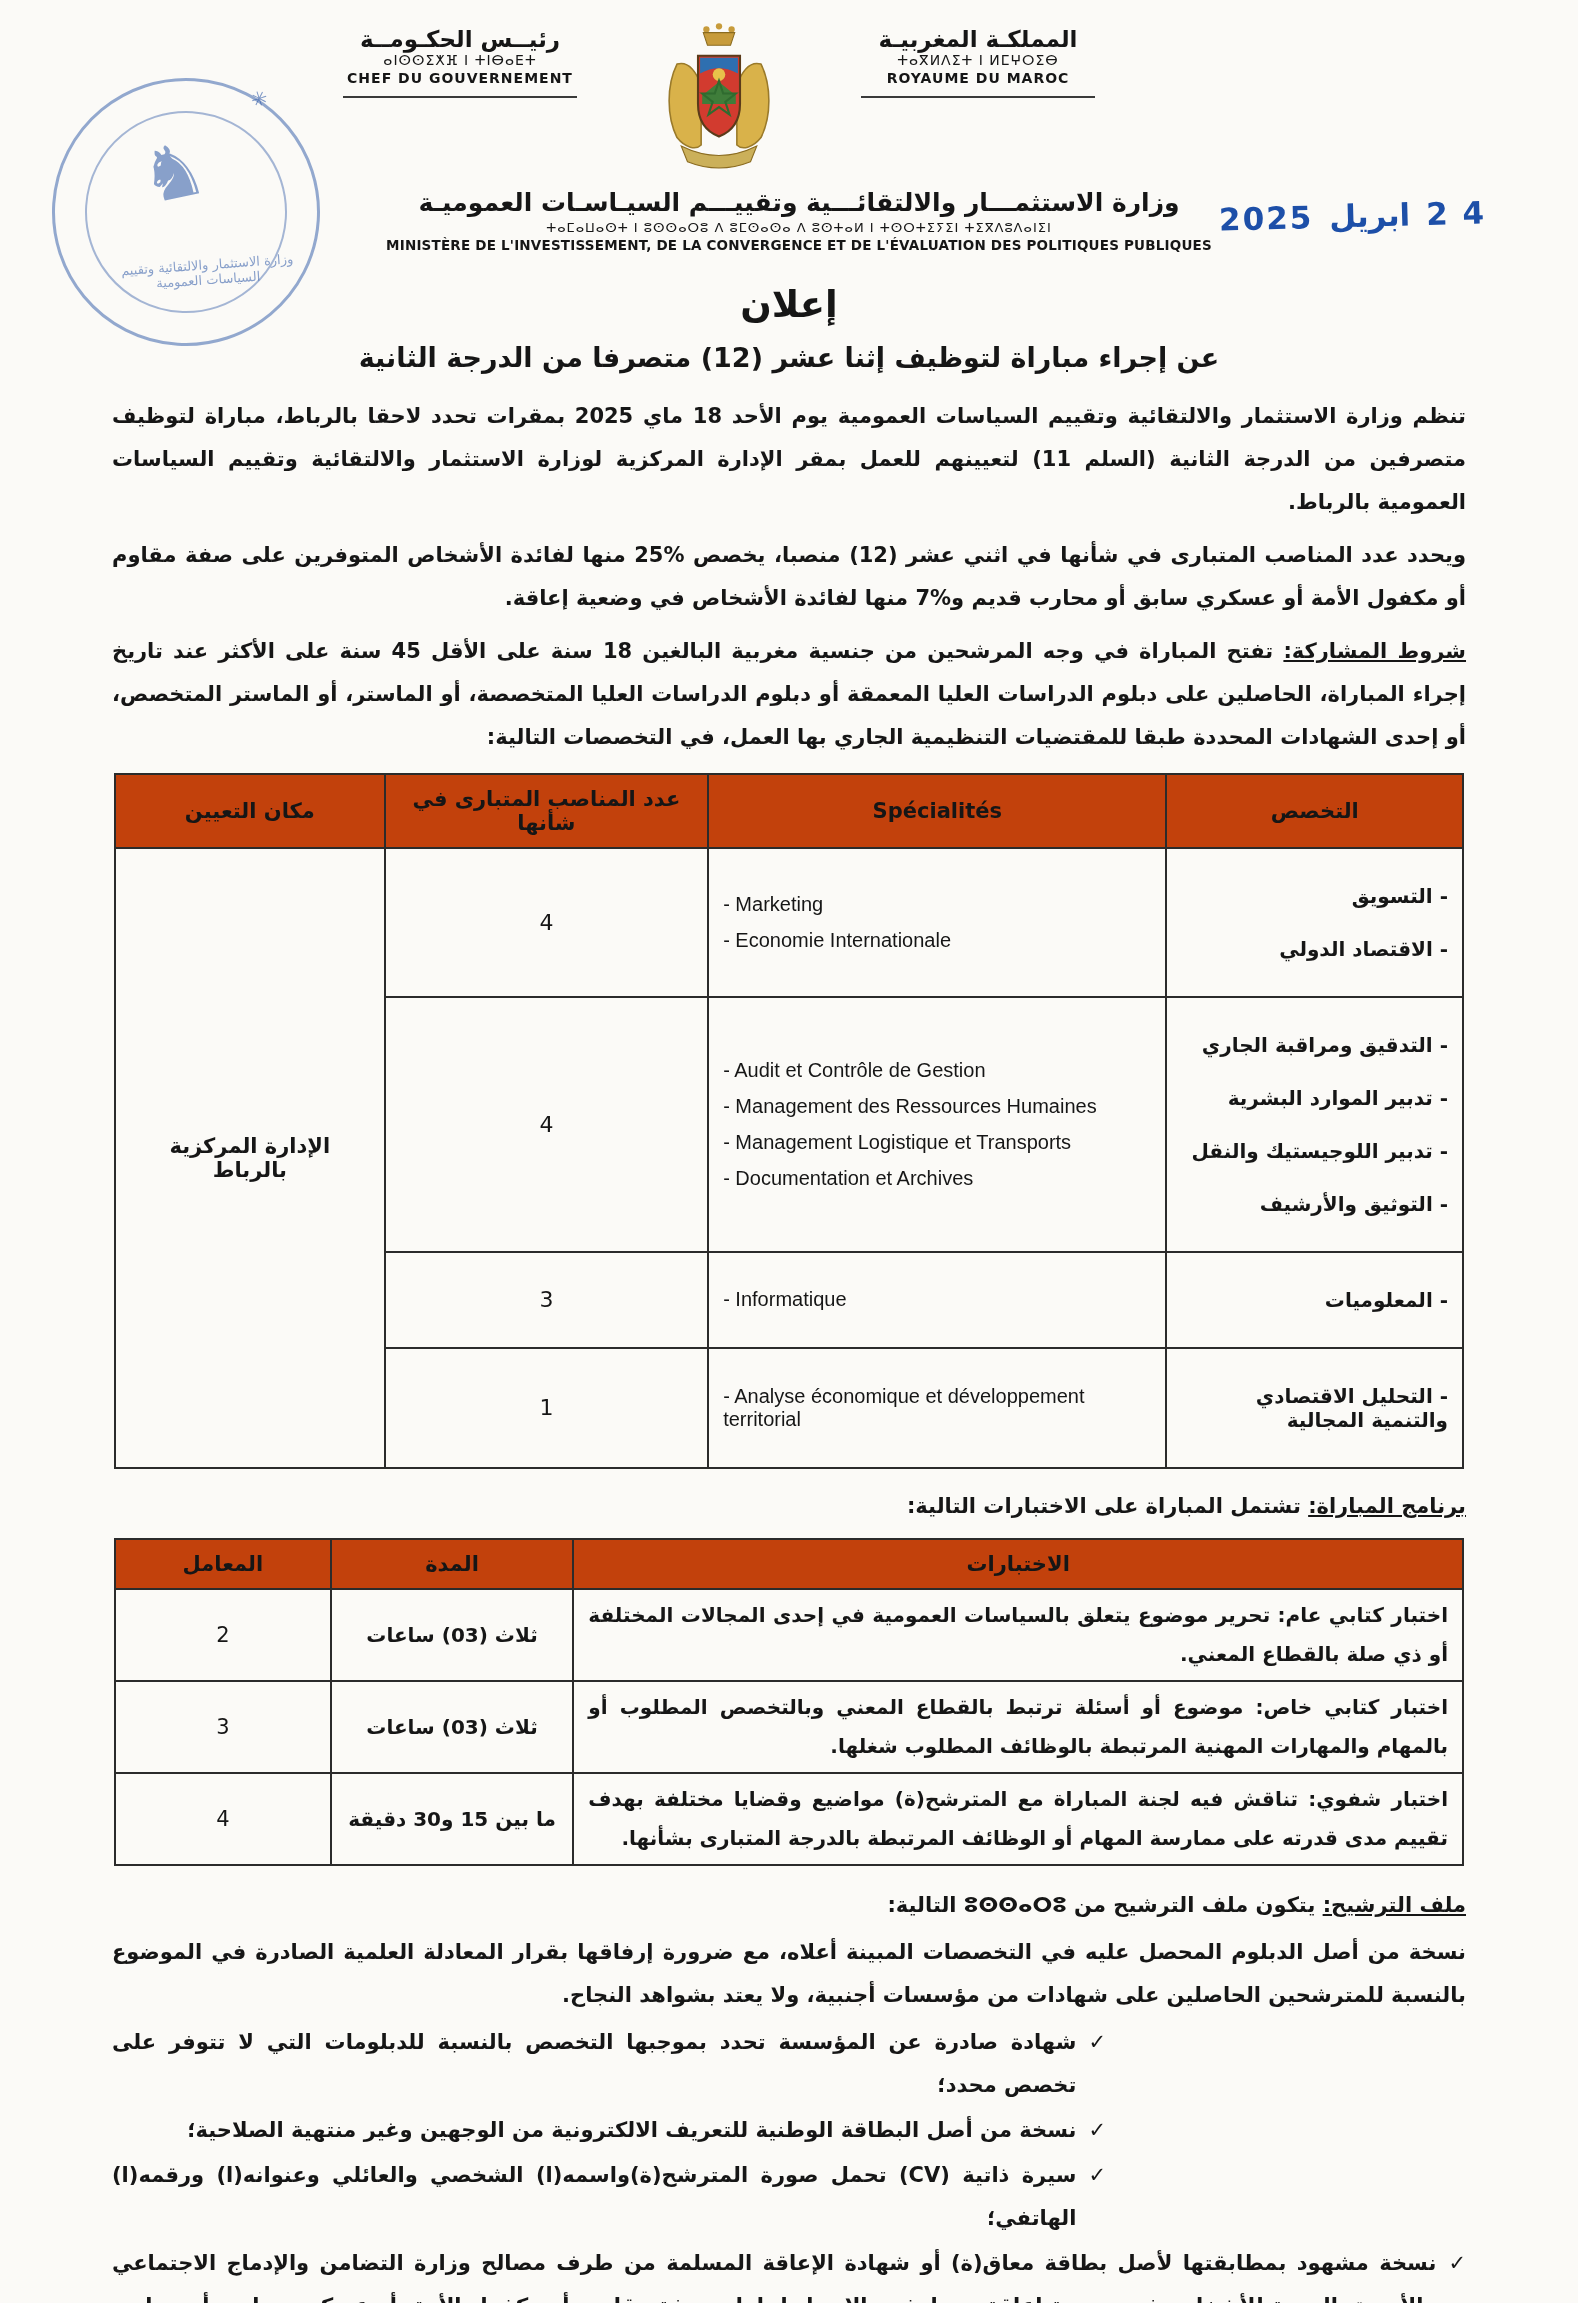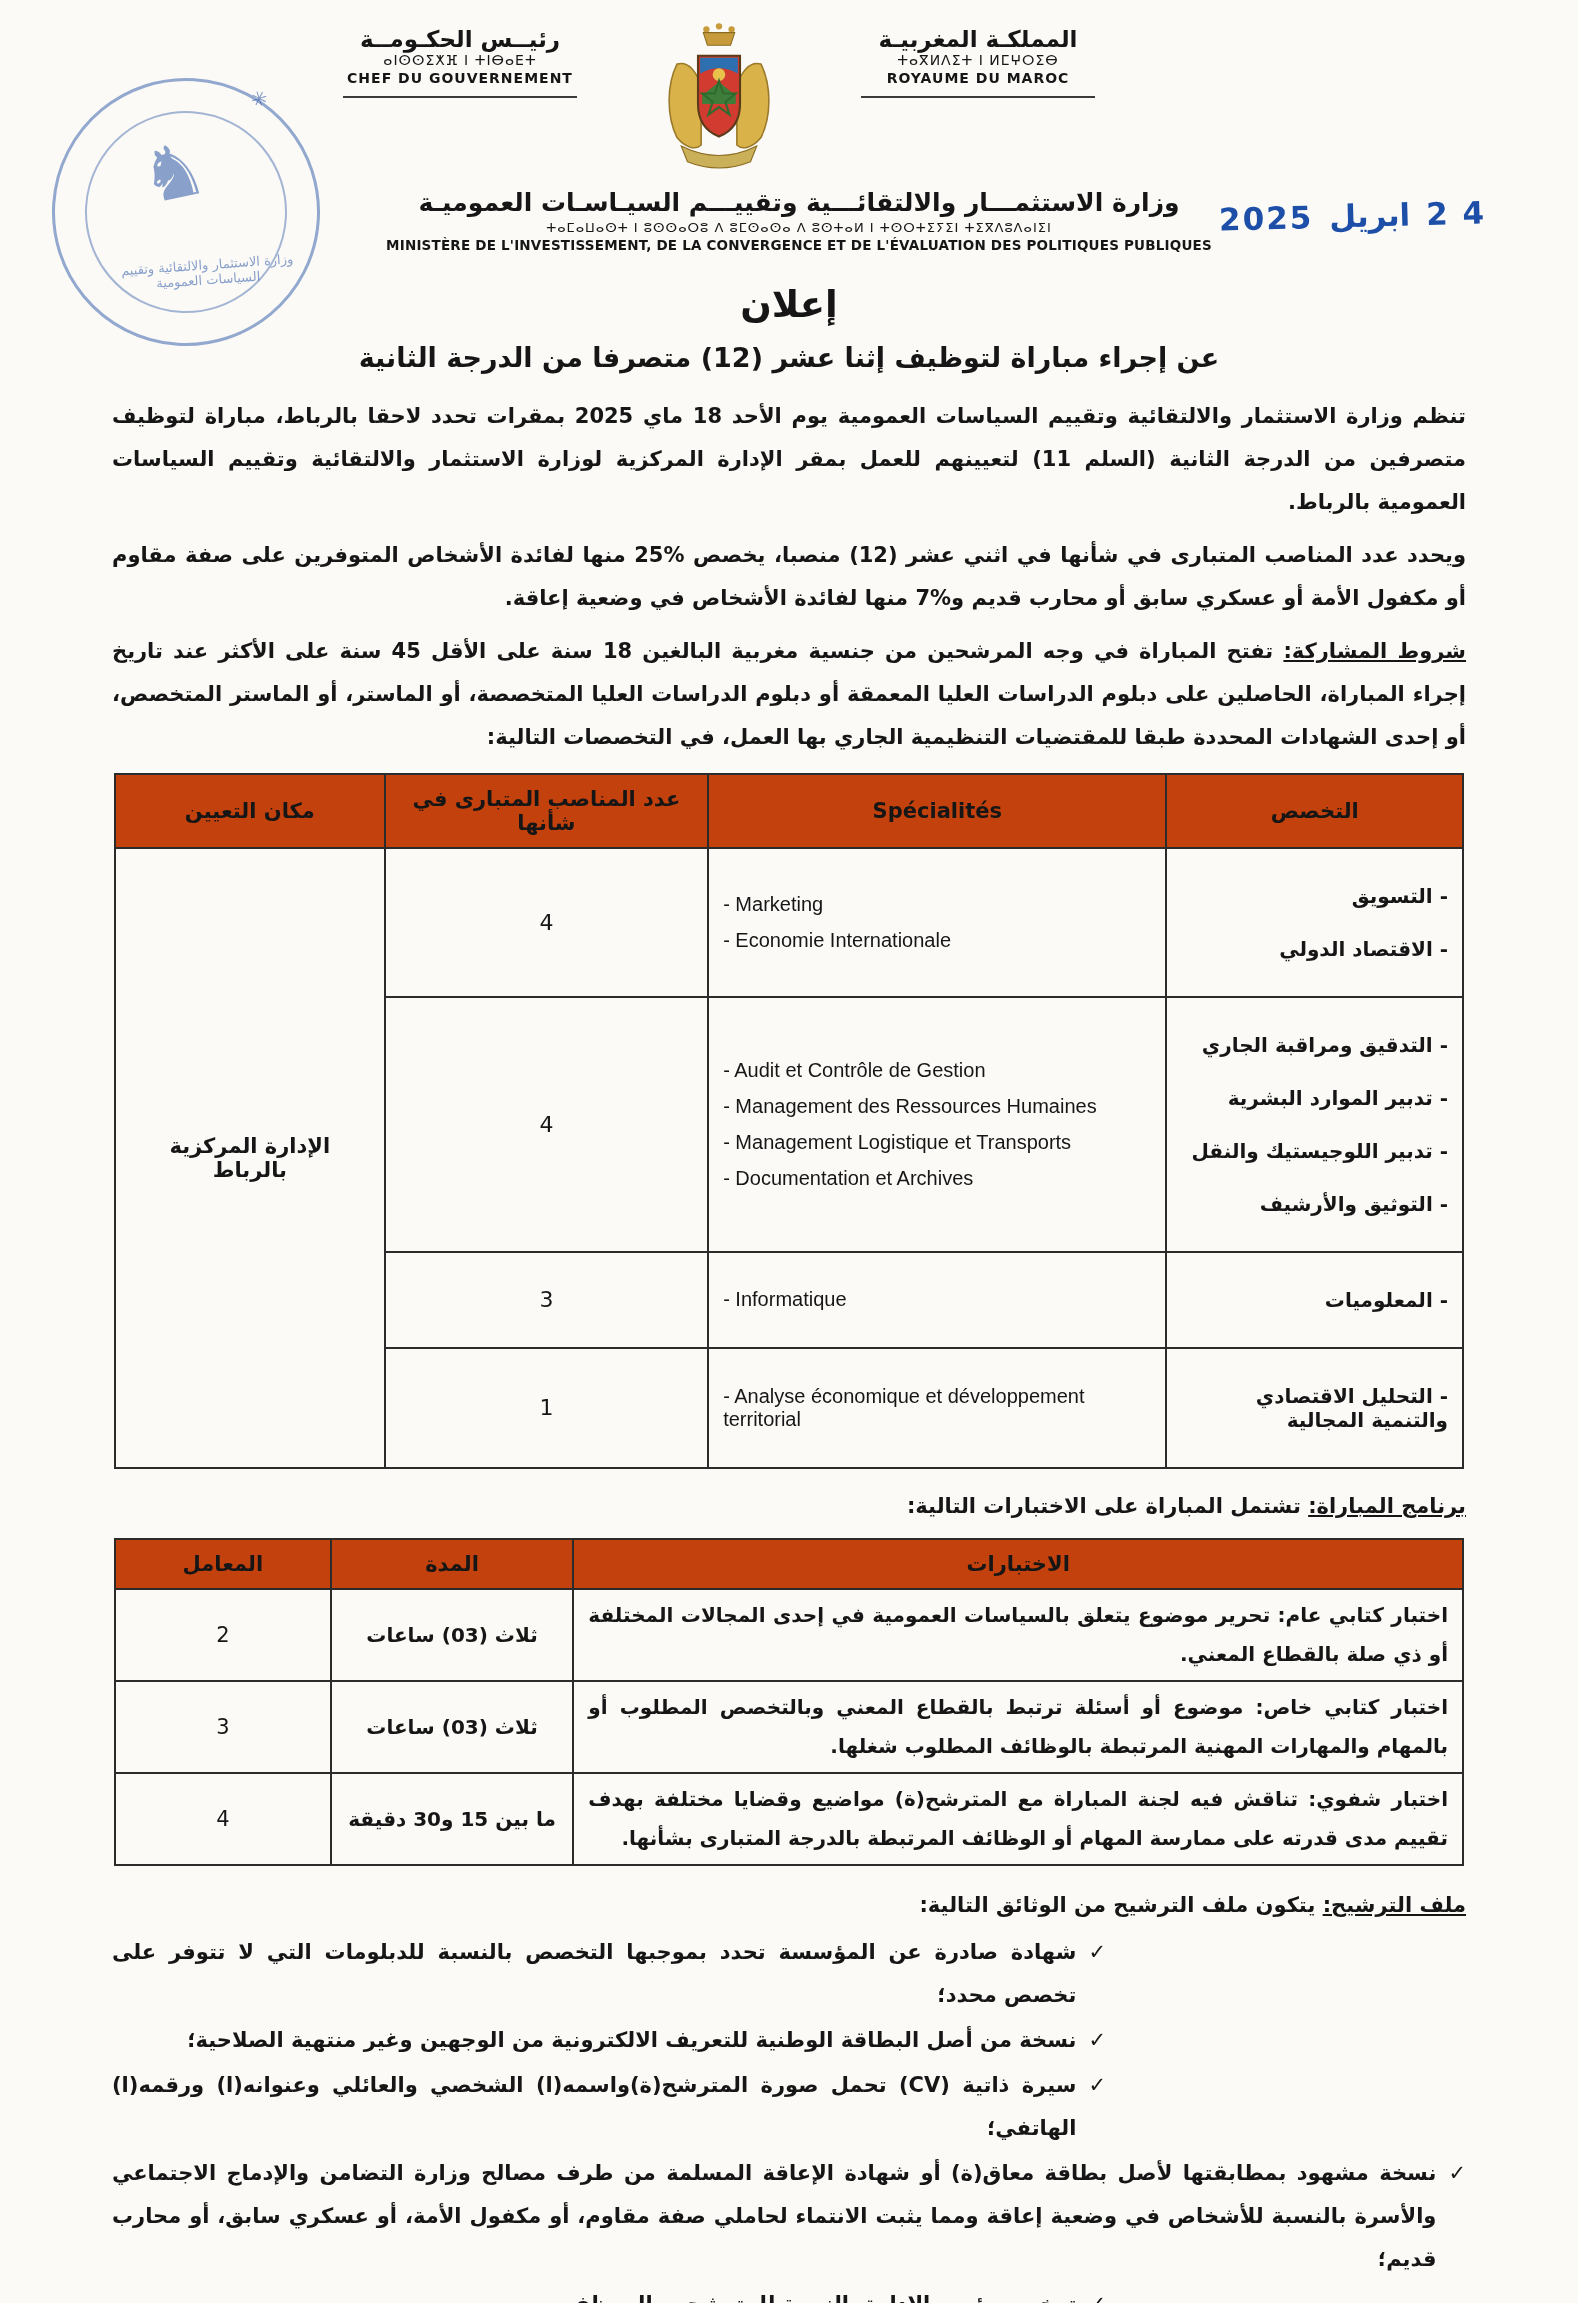--- a/index.html
+++ b/index.html
@@ -275,22 +275,23 @@
       <td class="exam-desc">
         <span class="inline-heading" style="text-decoration:none">اختبار شفوي:</span><span> تناقش فيه لجنة المباراة مع المترشح(ة) مواضيع وقضايا مختلفة بهدف تقييم مدى قدرته على ممارسة المهام أو الوظائف المرتبطة بالدرجة المتبارى بشأنها.</span>
       </td>
       <td class="exam-dur">ما بين 15 و30 دقيقة</td>
       <td class="exam-coef">4</td>
     </tr>
   </tbody>
     </table>
 
   <div class="para" style="margin-top:18px;">
-    <span class="inline-heading">ملف الترشيح:</span><span> يتكون ملف الترشيح من الوثائق التالية:</span>
-  </div>
+    <span class="inline-heading">ملف الترشيح:</span><span> يتكون ملف الترشيح من ⵓⵙⵙⴰⵔⵓ التالية:</span>
+  </div>
+  <div class="para" style="margin-top:4px;">نسخة من أصل الدبلوم المحصل عليه في التخصصات المبينة أعلاه، مع ضرورة إرفاقها بقرار المعادلة العلمية الصادرة في الموضوع بالنسبة للمترشحين الحاصلين على شهادات من مؤسسات أجنبية، ولا يعتد بشواهد النجاح.</div>
 
   <div class="check-item indented" style="margin-top:4px;">
     <span class="check-glyph">✓</span>
     <span class="check-text">شهادة صادرة عن المؤسسة تحدد بموجبها التخصص بالنسبة للدبلومات التي لا تتوفر على تخصص محدد؛</span>
   </div>
   <div class="check-item indented">
     <span class="check-glyph">✓</span>
     <span class="check-text">نسخة من أصل البطاقة الوطنية للتعريف الالكترونية من الوجهين وغير منتهية الصلاحية؛</span>
   </div>
   <div class="check-item indented">

